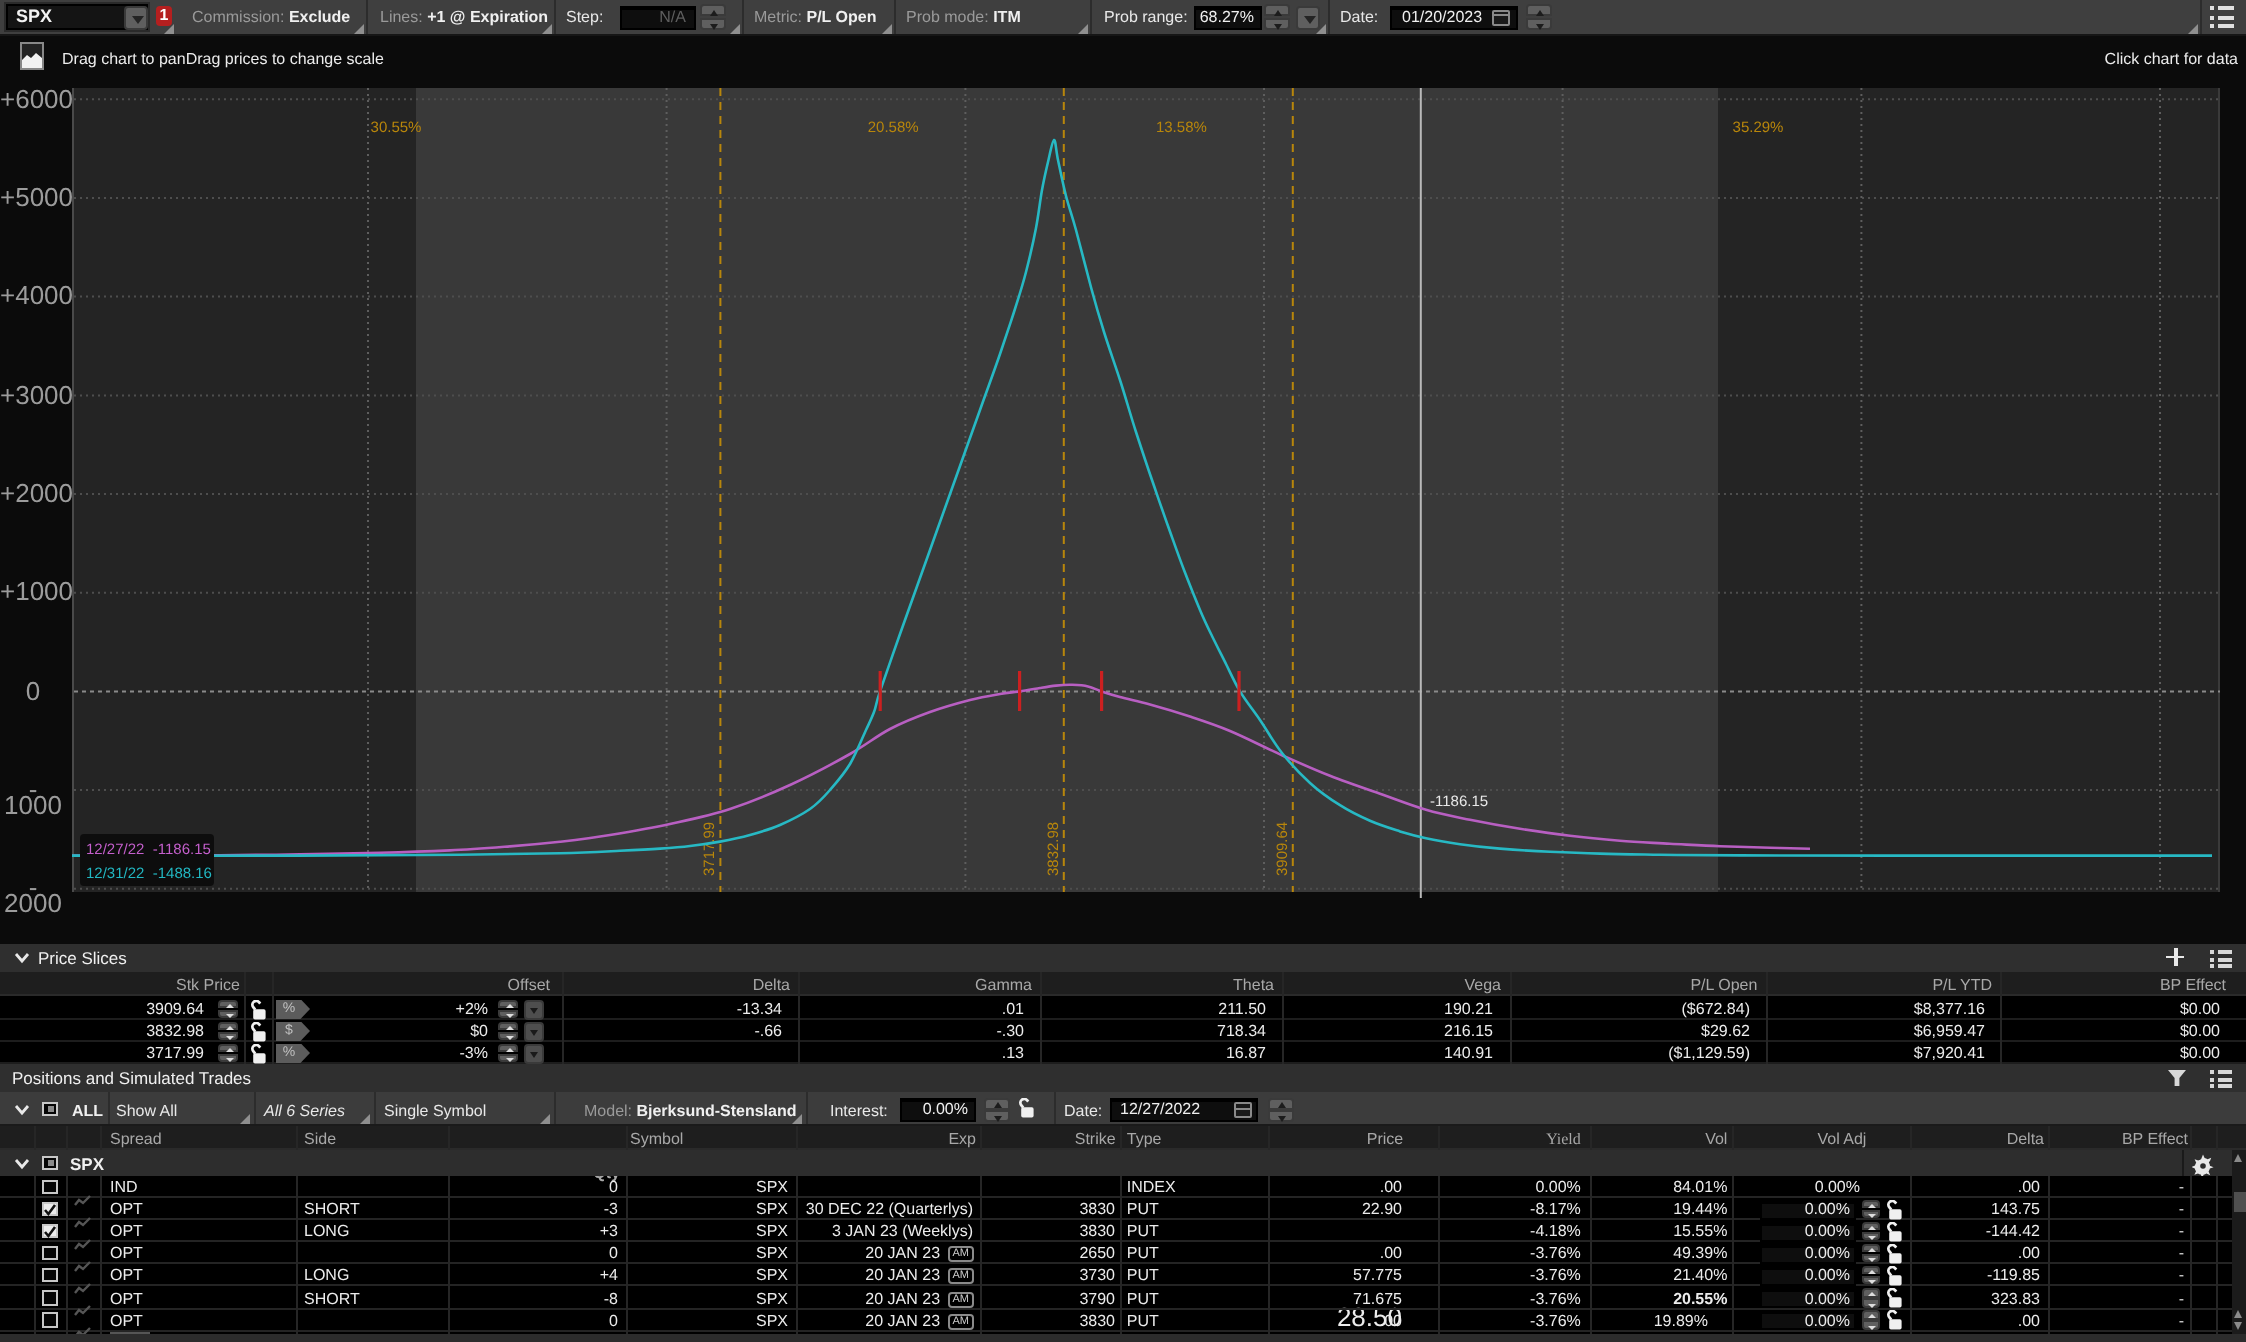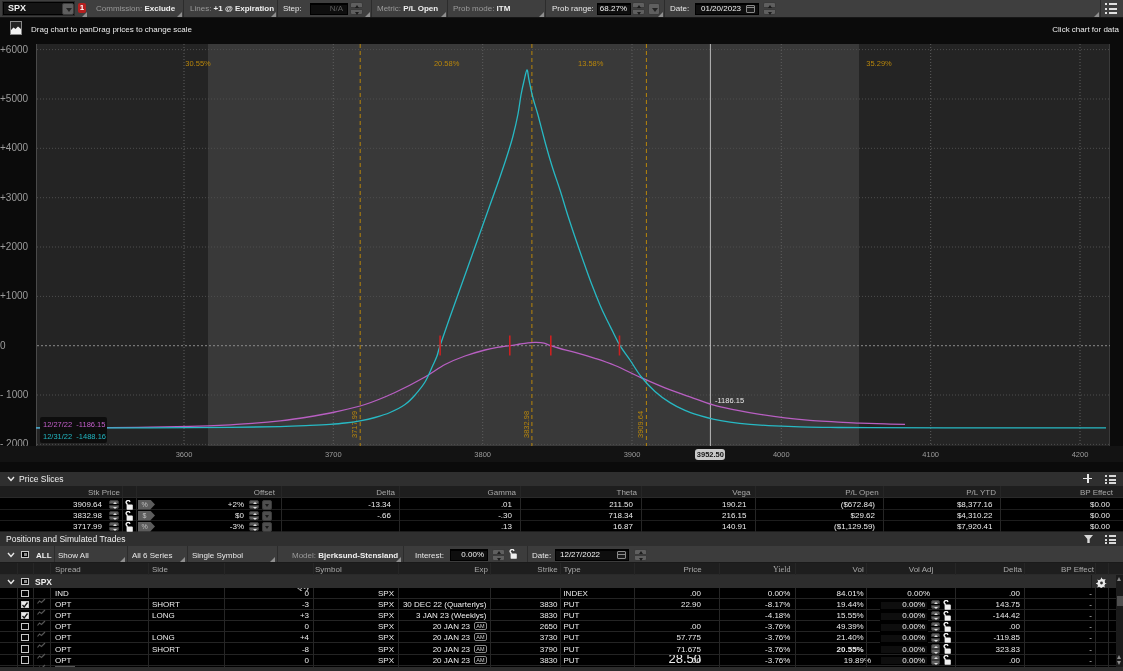--- a/index.html
+++ b/index.html
@@ -18,21 +18,21 @@
 .spin>div.dn{top:6.5px;border-radius:0 0 2px 2px;}
 .tri-u{position:absolute;width:0;height:0;border-left:2.5px solid transparent;border-right:2.5px solid transparent;border-bottom:3px solid #1c1c1c;left:4px;top:1.5px;}
 .tri-d{position:absolute;width:0;height:0;border-left:2.5px solid transparent;border-right:2.5px solid transparent;border-top:3px solid #1c1c1c;left:4px;top:2px;}
 .ddbtn{position:absolute;background:#5f5f5f;border:1px solid #3a3a3a;border-radius:2px;}
 
 #msgrow{left:0;top:18px;width:1123px;height:22px;background:#0b0b0b;}
 
 #chart{left:0;top:40px;width:1123px;height:432px;background:#0b0b0b;}
 #plot{position:absolute;left:36px;top:4px;width:1074px;height:402px;background:#242424;border-left:1px solid #4a4a4a;border-right:1px solid #3a3a3a;}
 #band{position:absolute;left:171px;top:0;width:651px;height:402px;background:#393939;}
-.ylab{position:absolute;width:33px;text-align:left;color:#9c9c9c;font-size:10px;line-height:8px;}
+.ylab{position:absolute;width:33px;text-align:center;color:#9c9c9c;font-size:13px;line-height:8px;}
 .xlab{position:absolute;color:#9c9c9c;font-size:7.5px;}
 #axis{position:absolute;left:0;top:406px;width:1123px;height:16px;background:#131313;}
 
 .secbar{background:#2f2f2f;}
 .cell{position:absolute;white-space:nowrap;}
 .vline{position:absolute;width:1px;background:#262626;}
 .cb{position:absolute;width:7.5px;height:7.5px;border:1px solid #c8c8c8;background:#060606;}
 .cb.ind:after{content:"";position:absolute;left:1.5px;top:1.5px;width:3px;height:3px;background:#8a8a8a;}
 .cb.chk{background:#ececec;}
 .badge{position:absolute;width:17px;height:10px;background:#5c5c5c;clip-path:polygon(0 0,72% 0,100% 50%,72% 100%,0 100%);color:#c0c0c0;font-size:7px;line-height:10px;text-align:center;padding-right:4px;}
@@ -166,30 +166,20 @@
 <path d="M36.0,387.8C55.0,387.8 117.7,387.9 150.0,387.8C182.3,387.7 208.3,387.6 230.0,387.4C251.7,387.2 266.7,386.9 280.0,386.6C293.3,386.3 301.7,385.8 310.0,385.4C318.3,385.0 324.2,384.7 330.0,384.3C335.8,383.9 340.0,383.6 345.0,383.0C350.0,382.4 355.0,381.7 360.0,380.8C365.0,379.9 370.0,378.9 375.0,377.5C380.0,376.1 385.0,374.7 390.0,372.5C395.0,370.3 400.8,367.4 405.0,364.5C409.2,361.6 411.7,358.8 415.0,355.0C418.3,351.2 422.0,347.0 425.0,342.0C428.0,337.0 431.0,329.3 433.0,325.0C435.0,320.7 435.8,319.2 437.0,316.0C438.2,312.8 437.8,312.2 440.0,305.7C442.2,299.2 446.7,286.4 450.0,277.0C453.3,267.6 456.7,258.3 460.0,249.0C463.3,239.7 466.7,230.3 470.0,221.0C473.3,211.7 476.7,202.3 480.0,193.0C483.3,183.7 486.7,174.3 490.0,165.0C493.3,155.7 497.2,145.2 500.0,137.0C502.8,128.8 504.8,122.8 507.0,116.0C509.2,109.2 511.2,103.0 513.0,96.0C514.8,89.0 516.7,80.8 518.0,74.0C519.3,67.2 520.0,60.5 521.0,55.0C522.0,49.5 523.0,45.2 524.0,41.0C525.0,36.8 526.2,30.2 527.0,30.0C527.8,29.8 528.0,35.3 529.0,40.0C530.0,44.7 531.5,52.2 533.0,58.0C534.5,63.8 535.9,67.3 538.0,75.0C540.1,82.7 543.3,95.5 545.6,104.0C547.9,112.5 549.6,118.3 552.0,126.0C554.4,133.7 557.3,141.7 560.0,150.0C562.7,158.3 565.3,167.7 568.0,176.0C570.7,184.3 573.3,192.2 576.0,200.0C578.7,207.8 581.3,215.5 584.0,223.0C586.7,230.5 589.3,238.0 592.0,245.0C594.7,252.0 597.7,259.5 600.0,265.0C602.3,270.5 603.8,273.5 606.0,278.0C608.2,282.5 610.7,287.4 613.0,292.0C615.3,296.6 617.2,301.0 620.0,305.7C622.8,310.4 626.5,314.9 630.0,320.0C633.5,325.1 636.8,331.2 641.0,336.5C645.2,341.8 650.2,347.1 655.0,351.5C659.8,355.9 665.0,359.5 670.0,362.6C675.0,365.8 680.0,368.2 685.0,370.4C690.0,372.6 695.3,374.2 700.0,375.7C704.7,377.1 708.0,378.0 713.0,379.1C718.0,380.2 723.8,381.2 730.0,382.1C736.2,383.0 742.5,383.7 750.0,384.3C757.5,384.9 766.7,385.5 775.0,385.9C783.3,386.3 790.8,386.6 800.0,386.8C809.2,387.1 818.3,387.2 830.0,387.4C841.7,387.5 841.7,387.6 870.0,387.7C898.3,387.8 960.7,387.8 1000.0,387.8C1039.3,387.8 1088.3,387.8 1106.0,387.8" fill="none" stroke="#27b9c4" stroke-width="1.3"></path>
 <line x1="440.1" y1="295.5" x2="440.1" y2="315.5" stroke="#cc2020" stroke-width="1.6"></line>
 <line x1="509.8" y1="295.5" x2="509.8" y2="315.5" stroke="#cc2020" stroke-width="1.6"></line>
 <line x1="550.8" y1="295.5" x2="550.8" y2="315.5" stroke="#cc2020" stroke-width="1.6"></line>
 <line x1="619.5" y1="295.5" x2="619.5" y2="315.5" stroke="#cc2020" stroke-width="1.6"></line>
 <text x="715" y="363" fill="#e8e8e8" font-size="7.5">-1186.15</text>
 <rect x="40" y="377" width="67" height="26" rx="2" fill="#0d0d0d"></rect>
 <text x="43" y="387" fill="#c45fcc" font-size="7.5">12/27/22&nbsp; -1186.15</text>
 <text x="43" y="399" fill="#22b7c2" font-size="7.5">12/31/22&nbsp; -1488.16</text>
 </svg>
-<div id="axis">
-<div class="xlab" style="left:169px;top:4px;width:30px;text-align:center;">3600</div>
-<div class="xlab" style="left:318.3px;top:4px;width:30px;text-align:center;">3700</div>
-<div class="xlab" style="left:467.7px;top:4px;width:30px;text-align:center;">3800</div>
-<div class="xlab" style="left:617px;top:4px;width:30px;text-align:center;">3900</div>
-<div class="xlab" style="left:766.3px;top:4px;width:30px;text-align:center;">4000</div>
-<div class="xlab" style="left:915.7px;top:4px;width:30px;text-align:center;">4100</div>
-<div class="xlab" style="left:1065px;top:4px;width:30px;text-align:center;">4200</div>
-<div class="abs" style="left:695.4px;top:3px;width:30px;height:11px;background:#c9c9c9;border-radius:3px;color:#141414;font-size:7.5px;line-height:11px;text-align:center;font-weight:bold;">3952.50</div>
-</div>
 </div>
 <div class="abs secbar" style="left:0;top:472px;width:1123px;height:14px;">
 <svg class="abs" style="left:7px;top:4px;" width="8" height="6">
       <path d="M1,1 L4,4.5 L7,1" stroke="#e8e8e8" stroke-width="1.4" fill="none"></path>
     </svg>
 <div class="abs" style="left:19px;top:1.5px;font-size:8.5px;color:#f0f0f0;">Price Slices</div>
 <div class="abs" style="left:1083px;top:2px;width:9px;height:9px;">
       <div style="position:absolute;left:4px;top:0;width:1.6px;height:9px;background:#e8e8e8;"></div>
       <div style="position:absolute;left:0;top:3.7px;width:9px;height:1.6px;background:#e8e8e8;"></div>
     </div>
@@ -275,21 +265,21 @@
       </div>
     </div>
 <div class="ddbtn" style="left:262px;top:0.5px;width:10px;height:10px;background:#4e4e4e;">
       <div style="position:absolute;left:2px;top:3.5px;width:0;height:0;border-left:2.5px solid transparent;border-right:2.5px solid transparent;border-top:3px solid #1a1a1a;"></div>
     </div>
 <div class="cell" style="right:732px;top:0.5px;font-size:8px;color:#ececec;">-.66</div>
 <div class="cell" style="right:611px;top:0.5px;font-size:8px;color:#ececec;">-.30</div>
 <div class="cell" style="right:490px;top:0.5px;font-size:8px;color:#ececec;">718.34</div>
 <div class="cell" style="right:376.5px;top:0.5px;font-size:8px;color:#ececec;">216.15</div>
 <div class="cell" style="right:248px;top:0.5px;font-size:8px;color:#ececec;">$29.62</div>
-<div class="cell" style="right:130.5px;top:0.5px;font-size:8px;color:#ececec;">$4,310.22</div>
+<div class="cell" style="right:130.5px;top:0.5px;font-size:8px;color:#ececec;">$6,959.47</div>
 <div class="cell" style="right:13px;top:0.5px;font-size:8px;color:#ececec;">$0.00</div>
 </div>
 <div class="abs" style="left:0;top:521px;width:1123px;height:11px;background:#000;border-bottom:1px solid #1d1d1d;">
 <div class="cell" style="right:1021px;top:0.5px;font-size:8px;color:#ececec;">3717.99</div>
 <div class="spin" style="left:109px;top:0.5px;width:10px;height:10px;">
       <div class="up" style="width:10px;height:4.5px;">
         <div class="tri-u" style="left:2.5px;top:1px;border-left-width:2px;border-right-width:2px;border-bottom-width:2.5px;border-bottom-color:#ddd;"></div>
       </div>
       <div class="dn" style="top:5px;width:10px;height:4.5px;">
         <div class="tri-d" style="left:2.5px;top:1.5px;border-left-width:2px;border-right-width:2px;border-top-width:2.5px;border-top-color:#ddd;"></div>
@@ -346,21 +336,21 @@
 <div class="abs" style="left:0;top:546px;width:1123px;height:17px;background:#3c3c3c;border-bottom:1px solid #1a1a1a;">
 <svg class="abs" style="left:7px;top:6px;" width="8" height="6">
       <path d="M1,1 L4,4.5 L7,1" stroke="#e8e8e8" stroke-width="1.4" fill="none"></path>
     </svg>
 <div class="cb ind" style="left:21px;top:4.5px;"></div>
 <div class="abs b" style="left:36px;top:5px;font-size:8px;line-height:9px;color:#f0f0f0;">ALL</div>
 <div class="tsep" style="left:54px;top:0;height:16px;"></div>
 <div class="abs f8t" style="left:58px;top:5px;color:#e8e8e8;">Show All</div>
 <div class="notch" style="left:120px;top:11px;"></div>
 <div class="tsep" style="left:127px;top:0;height:16px;"></div>
-<div class="abs f8t" style="left:132px;top:5px;color:#e8e8e8;">All 6 Series</div>
+<div class="abs f8t" style="left:132px;top:5px;color:#e8e8e8;font-style:italic;">All 6 Series</div>
 <div class="notch" style="left:180px;top:11px;"></div>
 <div class="tsep" style="left:187px;top:0;height:16px;"></div>
 <div class="abs f8t" style="left:192px;top:5px;color:#e8e8e8;">Single Symbol</div>
 <div class="notch" style="left:270px;top:11px;"></div>
 <div class="tsep" style="left:277px;top:0;height:16px;"></div>
 <div class="abs f8t gray" style="left:292px;top:5px;">Model: <span class="b" style="color:#f0f0f0;">Bjerksund-Stensland</span></div>
 <div class="notch" style="left:396px;top:11px;"></div>
 <div class="tsep" style="left:403px;top:0;height:16px;"></div>
 <div class="abs f8t" style="left:415px;top:5px;color:#e8e8e8;">Interest:</div>
 <div class="fld" style="left:450px;top:3px;width:38px;height:12px;"></div>
@@ -630,21 +620,21 @@
           <path d="M0.5,5.5 L2.5,3 L4.5,4.5 L8,1" stroke="#555" stroke-width="1.2" fill="none"></path>
         </svg></div>
 <div class="cell" style="left:55px;top:1px;font-size:8px;color:#ececec;">OPT</div>
 <div class="cell" style="right:814px;top:1px;font-size:8px;color:#ececec;">0</div>
 <div class="cell" style="right:729px;top:1px;font-size:8px;color:#ececec;">SPX</div>
 <div class="cell" style="right:636.5px;top:1px;font-size:8px;color:#ececec;">20 JAN 23 <span class="ambox">AM</span></div>
 <div class="cell" style="right:565.5px;top:1px;font-size:8px;color:#ececec;">3830</div>
 <div class="cell" style="left:563.4px;top:1px;font-size:8px;color:#ececec;">PUT</div>
 <div class="cell" style="right:422px;top:1px;font-size:8px;color:#ececec;">.00</div>
 <div class="cell" style="right:332.6px;top:1px;font-size:8px;color:#ececec;">-3.76%</div>
-<div class="cell" style="right:252px;top:1px;font-size:8px;color:#ececec;">19.89%</div>
+<div class="cell" style="right:269px;top:1px;font-size:8px;color:#ececec;">19.89%</div>
 <div class="fld" style="left:880px;top:0.5px;width:48px;height:10px;"></div>
 <div class="cell" style="right:198px;top:1px;font-size:8px;color:#ececec;">0.00%</div>
 <div class="spin" style="left:931px;top:0.5px;width:9px;height:10px;">
         <div class="up" style="width:9px;height:4.5px;">
           <div class="tri-u" style="left:2px;top:1px;border-left-width:2px;border-right-width:2px;border-bottom-width:2.5px;border-bottom-color:#ddd;"></div>
         </div>
         <div class="dn" style="top:5px;width:9px;height:4.5px;">
           <div class="tri-d" style="left:2px;top:1.5px;border-left-width:2px;border-right-width:2px;border-top-width:2.5px;border-top-color:#ddd;"></div>
         </div>
       </div>

